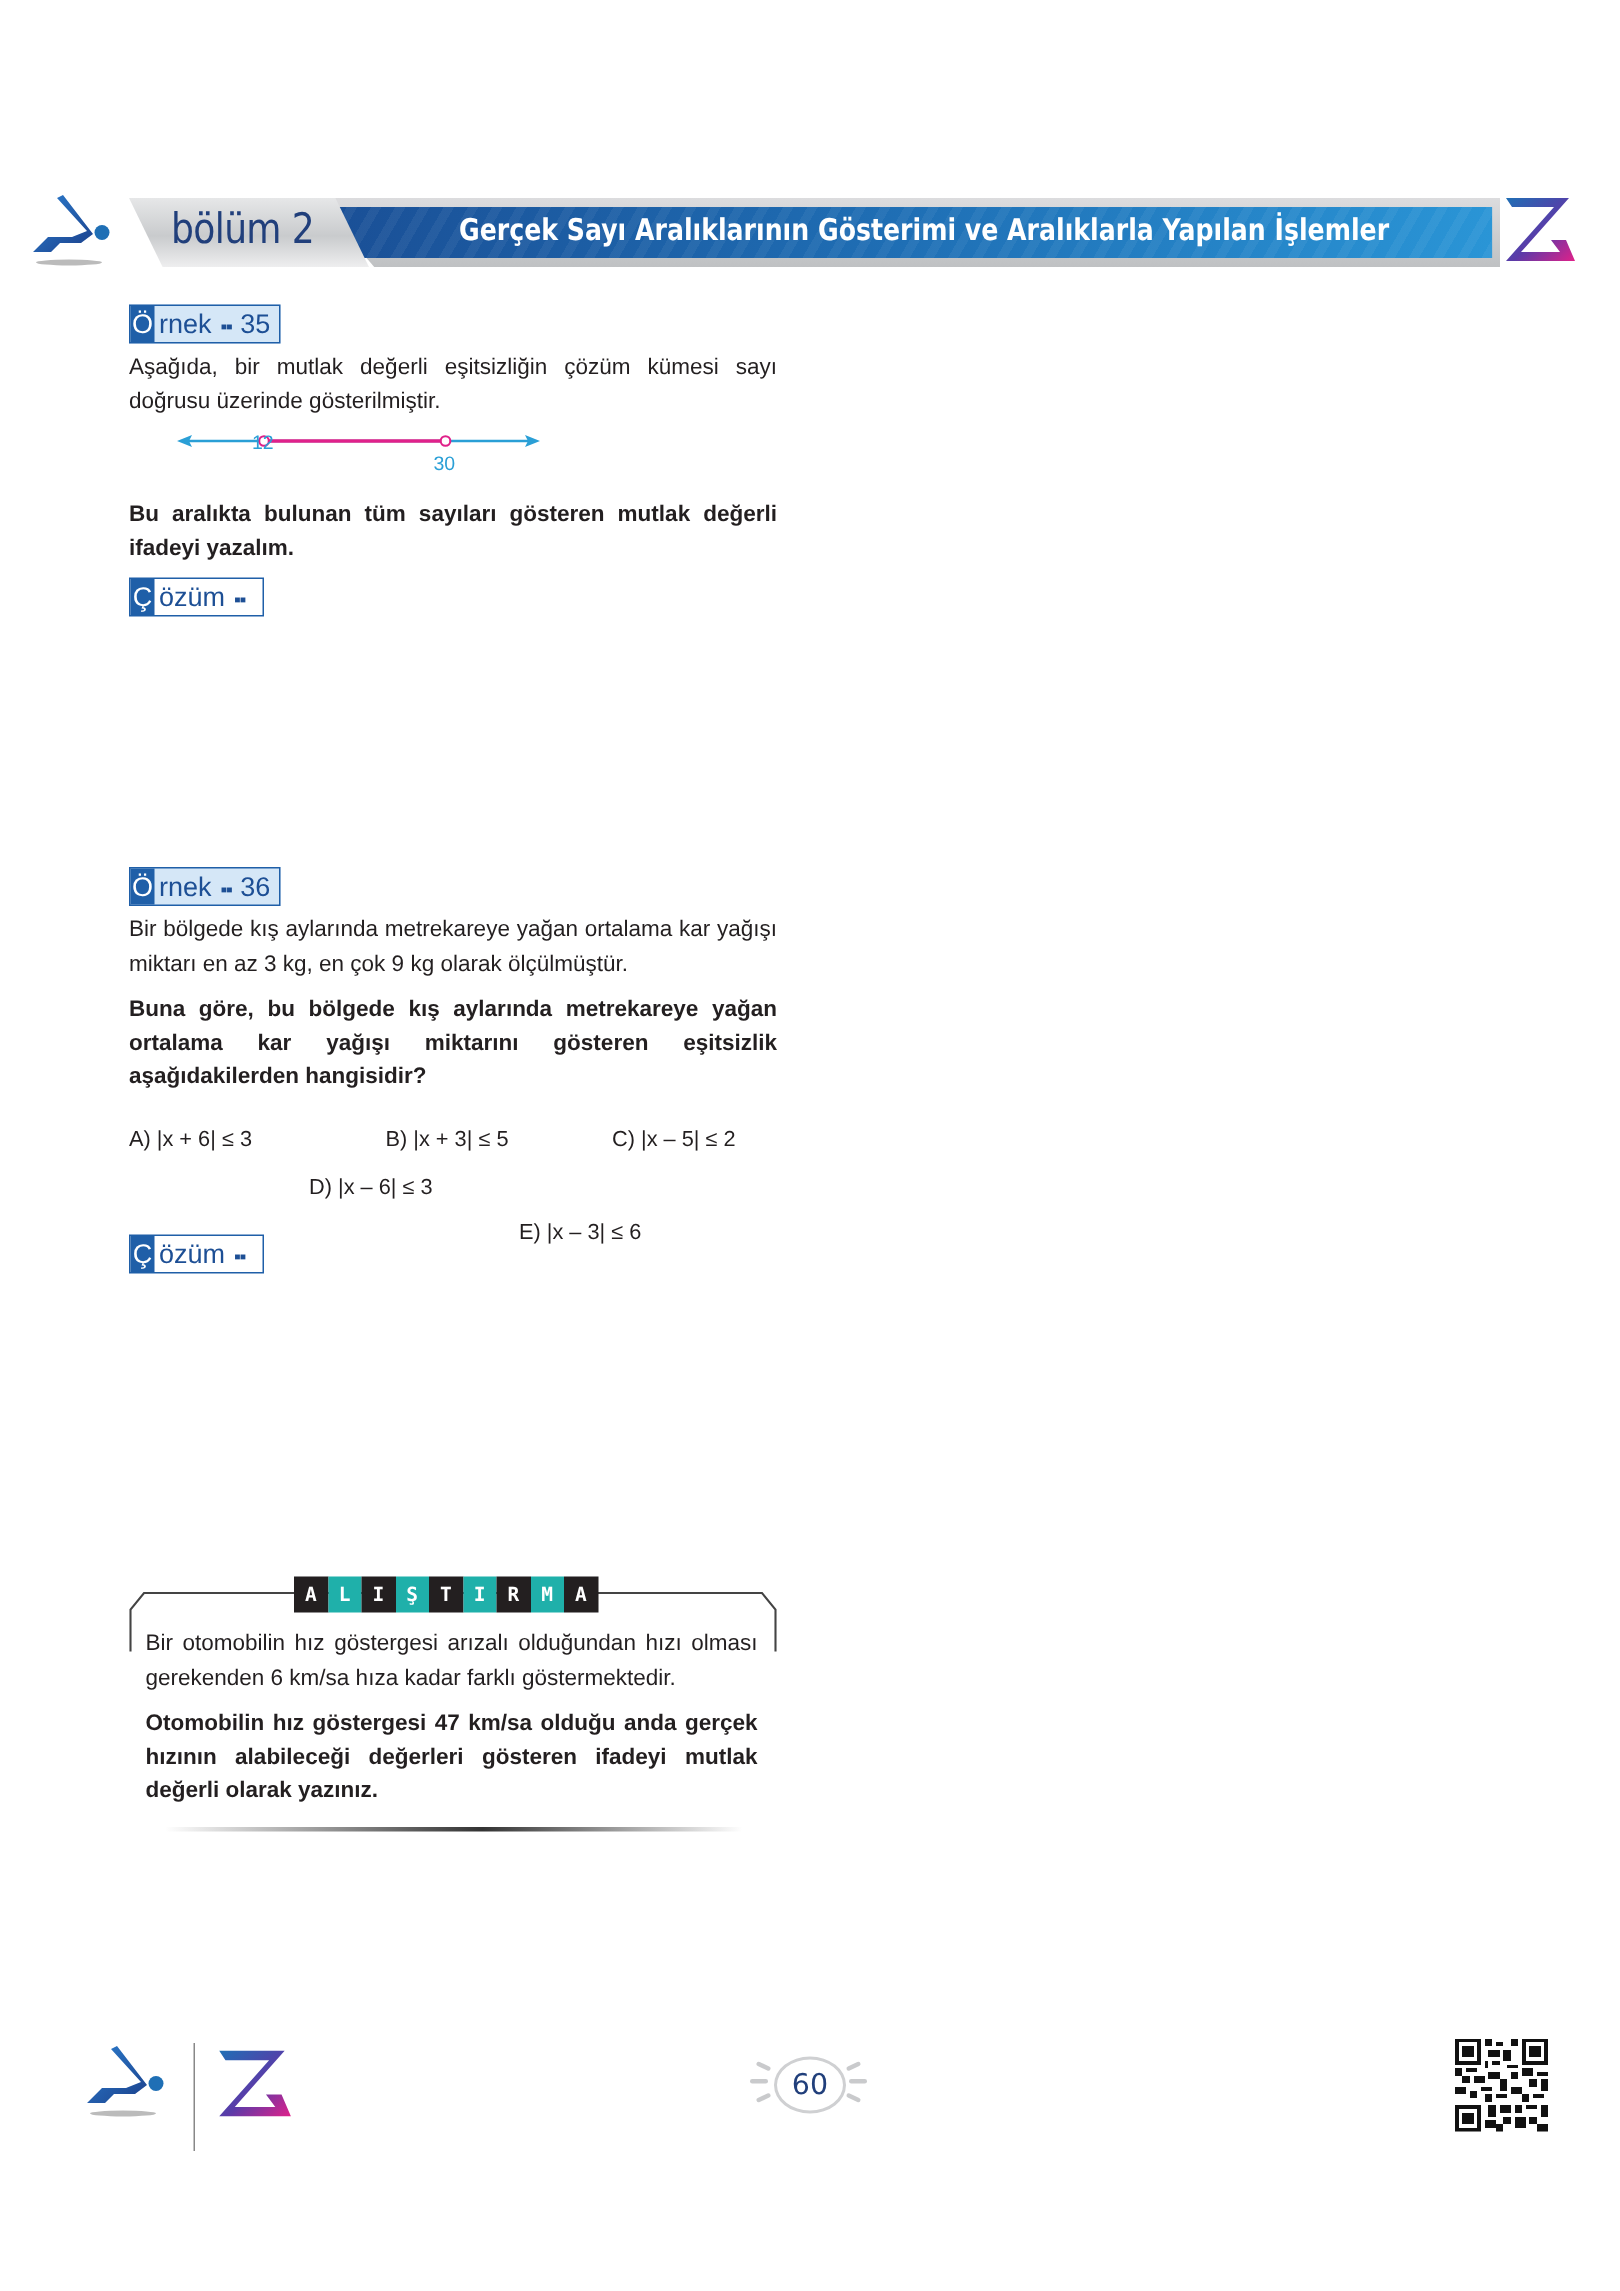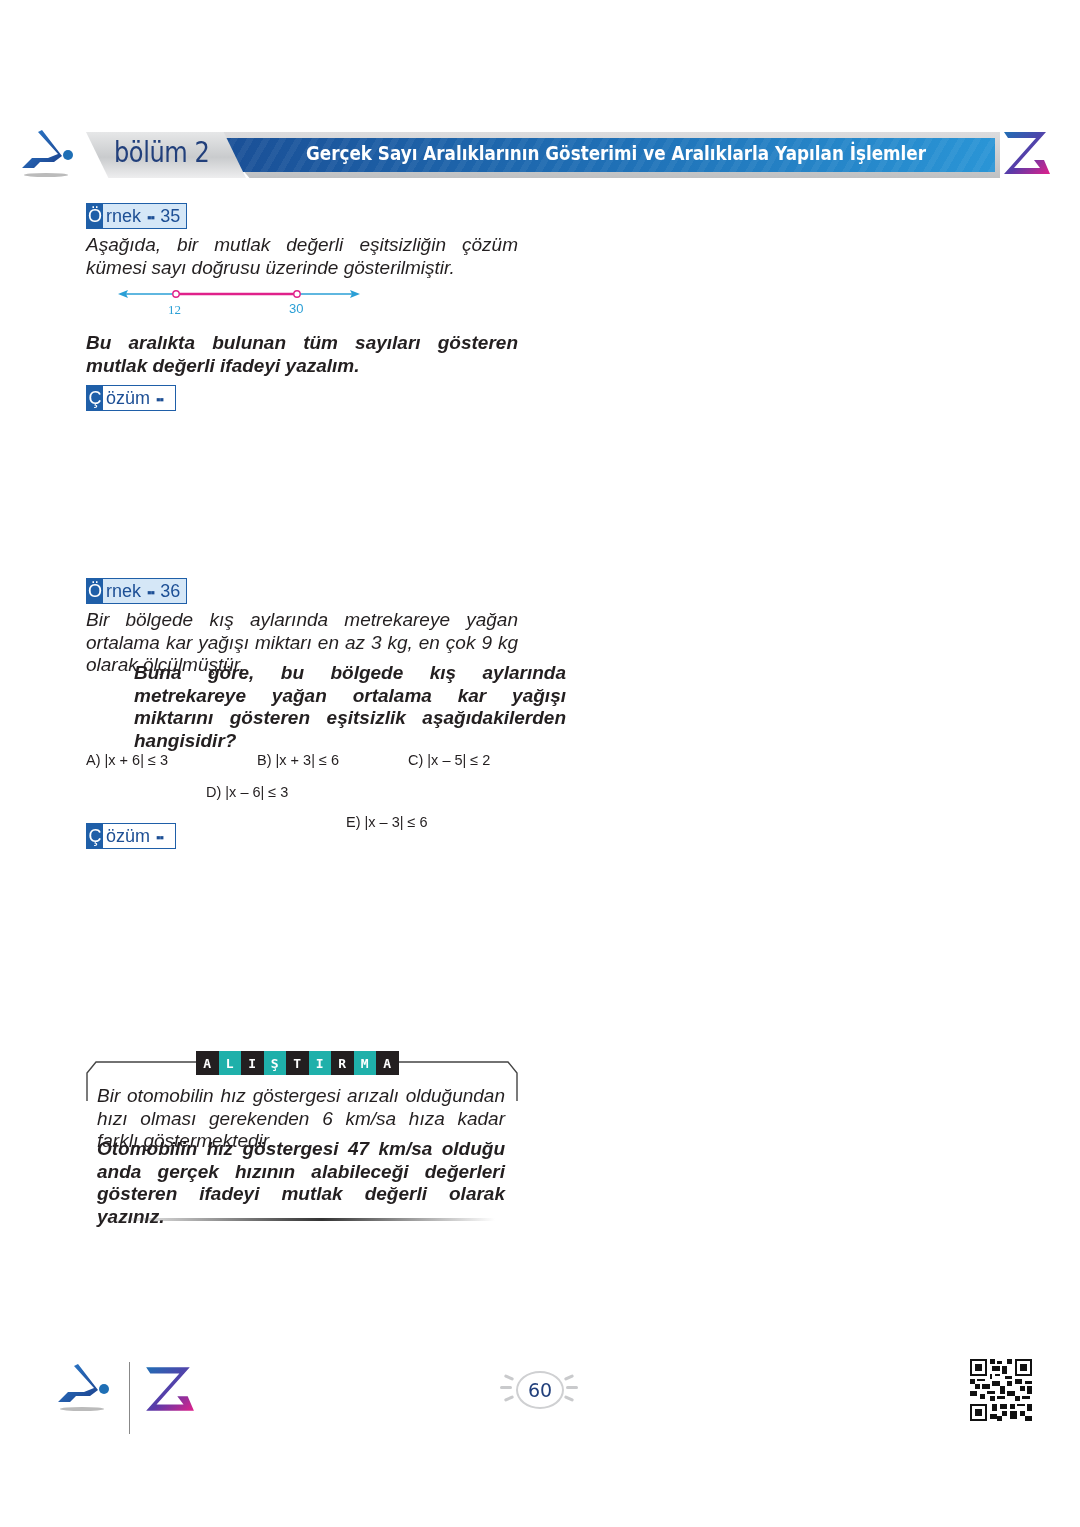--- a/index.html
+++ b/index.html
@@ -15,21 +15,21 @@
   .header-title { left:306px; top:141px; font-family:"DejaVu Sans", sans-serif; font-weight:bold; font-size:20px; color:#ffffff; transform:scaleX(0.84); transform-origin:left; white-space:nowrap; }
   .hdr-z { left:1000px; top:128px; width:52px; height:48px; }
 
   
   .badge { display:flex; align-items:center; height:24px; border:1px solid #1f5fa8; background:#d5e7f7; font-size:18px; color:#1d4f95; }
   .badge .first { background:#1f5fa8; color:#fff; width:16px; height:24px; display:flex; align-items:center; justify-content:center; font-size:18px; }
   .badge .rest { padding:0 6px 0 3px; white-space:nowrap; }
   .badge .dots { font-size:13px; margin:0 6px; letter-spacing:-1px; }
   .cozum { background:#ffffff; }
 
-  .p { font-size:19px; line-height:22.5px; width:432px; text-align:justify;font-style:italic; }
+  .p { font-size:15px; line-height:22.5px; width:432px; text-align:justify; }
   .b { font-weight:bold; }
 
   .numline-lbl { font-size:13px; color:#2a9fd6; }
 
   .opt { font-size:14.5px; white-space:nowrap; }
 
   
   .ex-box { left:86px; top:1061px; width:432px; height:140px; }
   .ex-title { left:196px; top:1051px; height:24px; display:flex; }
   .ex-title span { width:22.5px; height:24px; display:flex; align-items:center; justify-content:center; color:#fff; font-family:"DejaVu Sans Mono", monospace; font-size:13px; font-weight:bold; }
@@ -84,39 +84,39 @@
 <div class="abs" style="left:116px;top:284px;width:250px;height:20px;">
   <svg width="250" height="20" viewBox="0 0 250 20">
     <line x1="6" y1="10" x2="240" y2="10" stroke="#2a9fd6" stroke-width="1.6"></line>
     <path d="M2 10 L12 6 L10 10 L12 14 Z" fill="#2a9fd6"></path>
     <path d="M244 10 L234 6 L236 10 L234 14 Z" fill="#2a9fd6"></path>
     <line x1="60" y1="10" x2="181" y2="10" stroke="#e0218a" stroke-width="2.4"></line>
     <circle cx="60" cy="10" r="3.2" fill="#fff" stroke="#e0218a" stroke-width="1.4"></circle>
     <circle cx="181" cy="10" r="3.2" fill="#fff" stroke="#e0218a" stroke-width="1.4"></circle>
   </svg>
 </div>
-<div class="abs numline-lbl" style="left:168px;top:302px;font-family:Liberation Serif, serif;">12</div>
+<div class="abs numline-lbl" style="left:168px;top:287px;">12</div>
 <div class="abs numline-lbl" style="left:289px;top:301px;">30</div>
 
 <div class="abs p b" style="left:86px;top:332px;">Bu aralıkta bulunan tüm sayıları gösteren mutlak değerli ifadeyi yazalım.</div>
 
 <div class="abs badge cozum" style="left:86px;top:385px;">
   <span class="first">Ç</span>
   <span class="rest"><span>özüm</span><span class="dots">▪▪</span></span>
 </div>
 
 <div class="abs badge" style="left:86px;top:578px;">
   <span class="first">Ö</span>
   <span class="rest"><span>rnek</span><span class="dots">▪▪</span><span>36</span></span>
 </div>
 <div class="abs p" style="left:86px;top:609px;">Bir bölgede kış aylarında metrekareye yağan ortalama kar yağışı miktarı en az 3 kg, en çok 9 kg olarak ölçülmüştür.</div>
-<div class="abs p b" style="left:86px;top:662px;margin-left:48px;">Buna göre, bu bölgede kış aylarında metrekareye yağan ortalama kar yağışı miktarını gösteren eşitsizlik aşağıdakilerden hangisidir?</div>
+<div class="abs p b" style="left:86px;top:662px;">Buna göre, bu bölgede kış aylarında metrekareye yağan ortalama kar yağışı miktarını gösteren eşitsizlik aşağıdakilerden hangisidir?</div>
 
 <div class="abs opt" style="left:86px;top:752px;"><span>A)</span> <span>|x + 6| ≤ 3</span></div>
-<div class="abs opt" style="left:257px;top:752px;"><span>B)</span> <span>|x + 3| ≤ 6</span></div>
+<div class="abs opt" style="left:257px;top:752px;"><span>B)</span> <span>|x + 3| ≤ 5</span></div>
 <div class="abs opt" style="left:408px;top:752px;"><span>C)</span> <span>|x – 5| ≤ 2</span></div>
 <div class="abs opt" style="left:171px;top:784px;margin-left:35px;"><span>D)</span> <span>|x – 6| ≤ 3</span></div>
 <div class="abs opt" style="left:346px;top:784px;margin-top:30px;"><span>E)</span> <span>|x – 3| ≤ 6</span></div>
 
 <div class="abs badge cozum" style="left:86px;top:823px;">
   <span class="first">Ç</span>
   <span class="rest"><span>özüm</span><span class="dots">▪▪</span></span>
 </div>
 
 <div class="abs ex-box">

